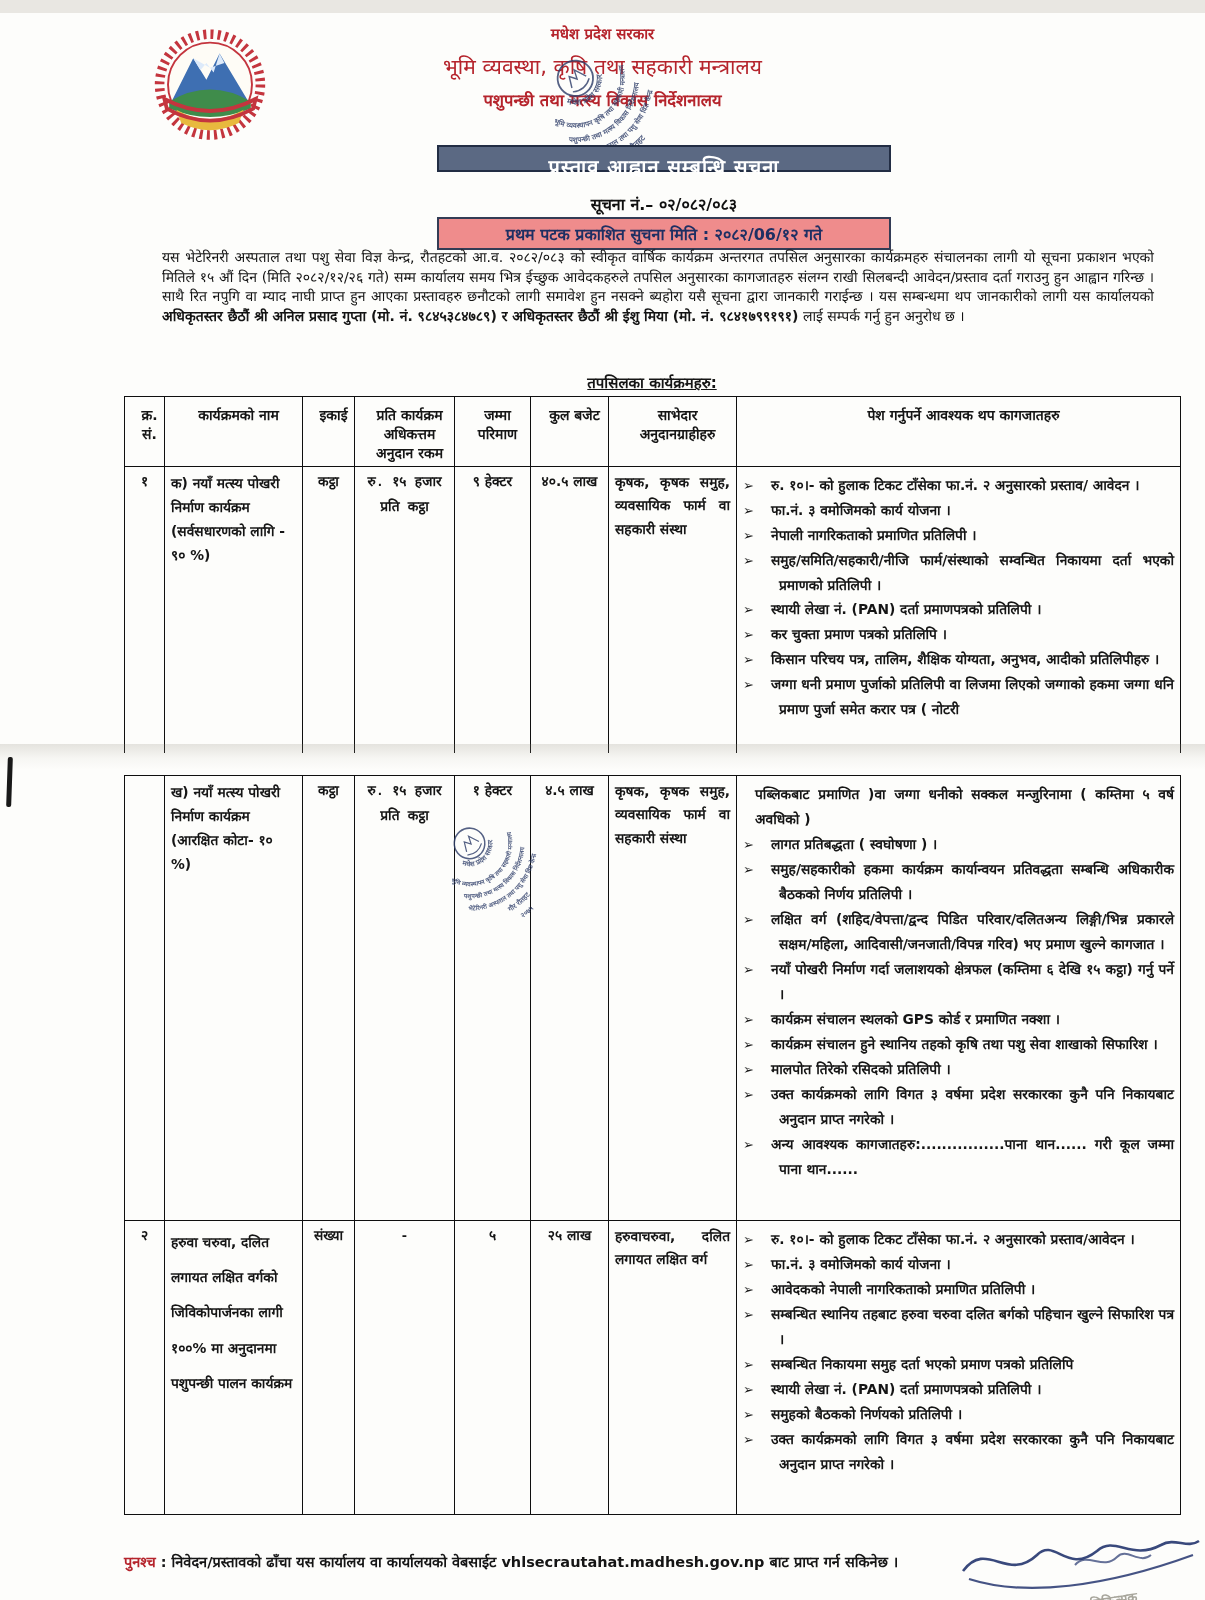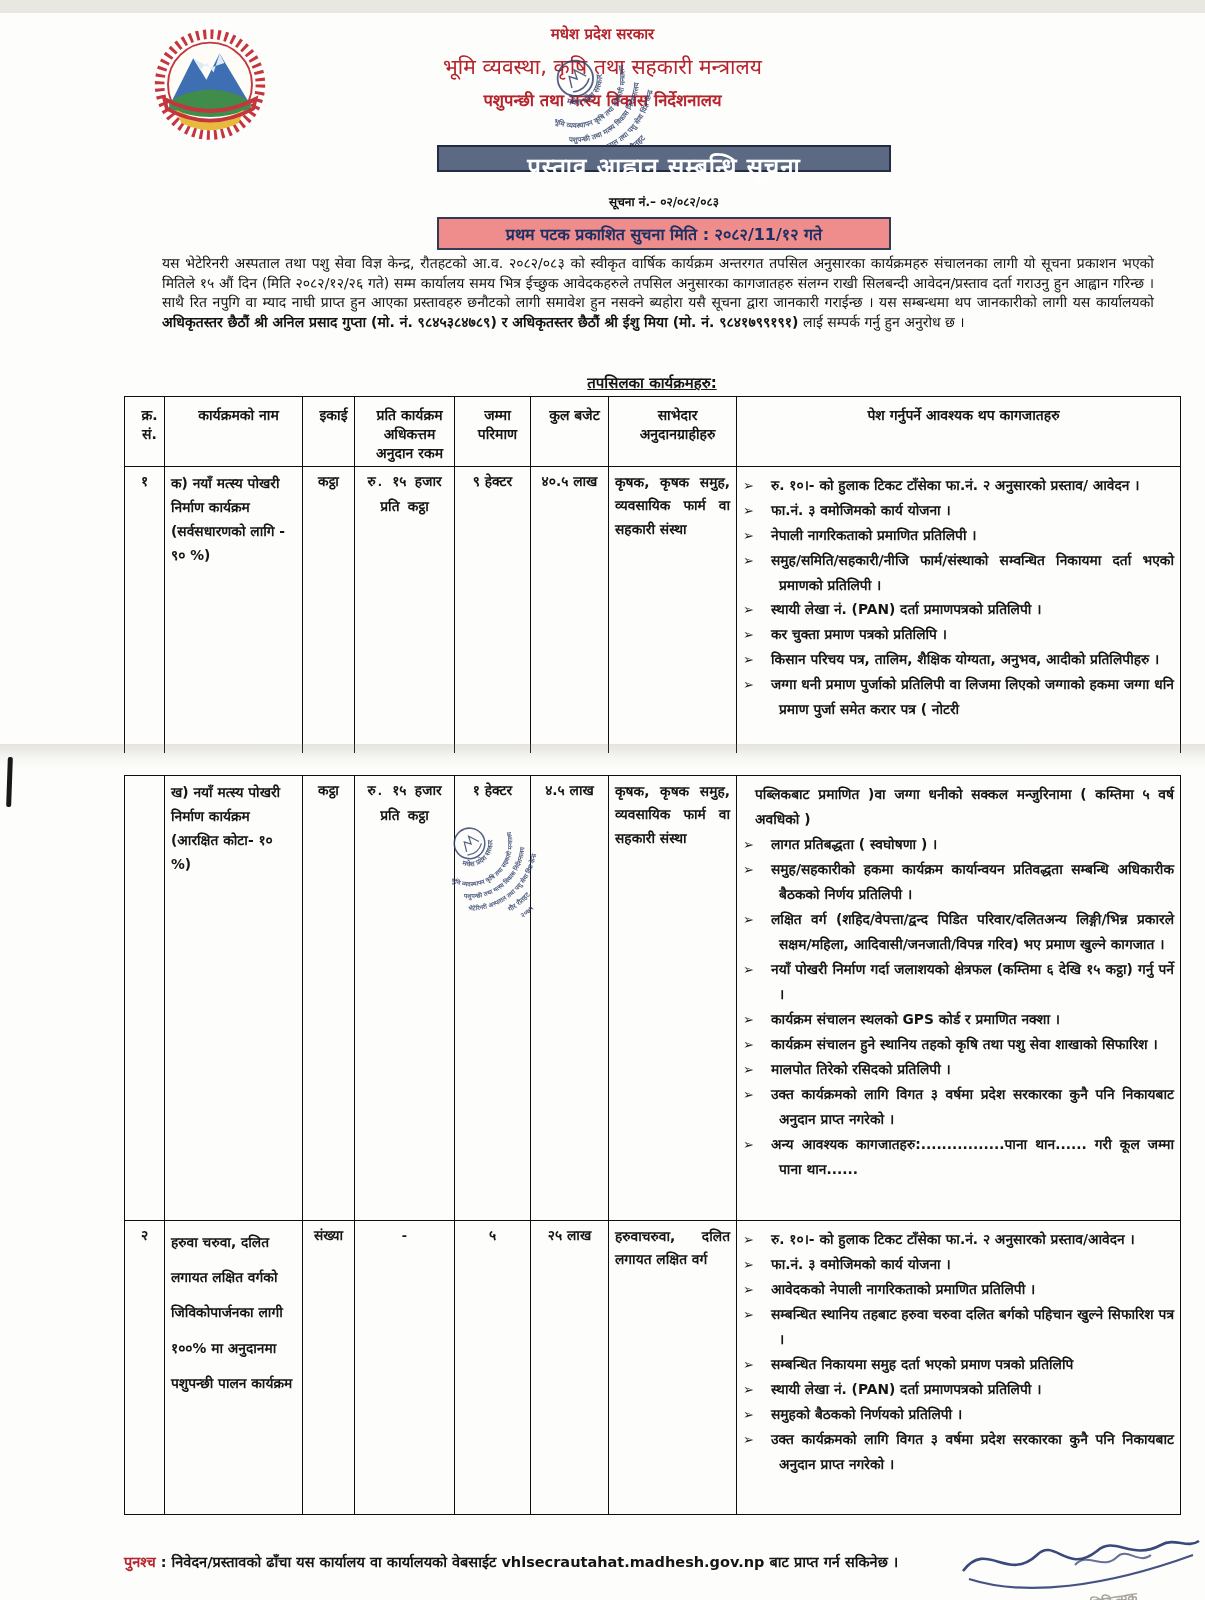--- a/index.html
+++ b/index.html
@@ -13,31 +13,31 @@
   .hdr{position:absolute;top:10px;left:0;width:100%;text-align:center;color:#b5242c;}
   .hdr .l1{font-size:15px;font-weight:600;}
   .hdr .l2{font-size:21px;font-weight:400;margin-top:9px;}
   .hdr .l3{font-size:16.5px;font-weight:600;margin-top:8px;}
   .hdr .l4{font-size:22px;font-weight:700;margin-top:8px;letter-spacing:.5px;}
   .emblem{position:absolute;left:150px;top:14px;width:120px;height:118px;}
   
   .titlebar{
     position:absolute;left:437px;top:132px;width:454px;height:27px;line-height:41px;
     background:#5b6983;border:2.5px solid #222d44;box-sizing:border-box;
-    color:#fff;font-size:24px;font-weight:700;text-align:center;letter-spacing:1px;
+    color:#fff;font-size:20px;font-weight:700;text-align:center;letter-spacing:1px;
   }
   .notice-no{position:absolute;left:437px;top:180px;width:454px;text-align:center;
-    font-size:12px;font-weight:700;color:#101010;}
+    font-size:16px;font-weight:700;color:#101010;}
   .pinkbar{
     position:absolute;left:437px;top:204px;width:454px;height:33px;line-height:31px;
     background:#ef8c8c;border:2px solid #333c55;box-sizing:border-box;
     color:#1e2f63;font-size:16px;font-weight:700;text-align:center;
   }
   
-  .intro{position:absolute;left:162px;top:241px;width:992px;margin:0;
+  .intro{position:absolute;left:162px;top:235px;width:992px;margin:0;
     font-size:14px;line-height:19.6px;text-align:justify;color:#131313;font-weight:500;}
   .intro b{font-weight:800;}
   .tcaption{position:absolute;left:124px;top:359px;width:1056px;text-align:center;
     font-size:15px;font-weight:800;}
   .tcaption span{text-decoration:underline;}
   
   table.ntable{position:absolute;left:124px;border-collapse:collapse;table-layout:fixed;width:1056px;
     background:transparent;}
   table.ntable th,table.ntable td{border:1.7px solid #0f0f0f;vertical-align:top;
     font-size:13.8px;padding:4px 6px;box-sizing:border-box;word-wrap:break-word;}
@@ -113,21 +113,21 @@
         <text font-size="9"><textPath href="#ar1" startOffset="50%" text-anchor="middle">मधेश प्रदेश सरकार</textPath></text>
         <text font-size="8"><textPath href="#ar2" startOffset="50%" text-anchor="middle">भूमि व्यवस्थापन कृषि तथा सहकारी मन्त्रालय</textPath></text>
         <text font-size="8"><textPath href="#ar3" startOffset="50%" text-anchor="middle">पशुपन्छी तथा मत्स्य विकास निर्देशनालय</textPath></text>
         <text font-size="8"><textPath href="#ar4" startOffset="50%" text-anchor="middle">भेटेरिनरी अस्पताल तथा पशु सेवा विज्ञ केन्द्र</textPath></text>
         <text font-size="9"><textPath href="#ar5" startOffset="50%" text-anchor="middle">गौर रौतहट</textPath></text>
         <text font-size="9"><textPath href="#ar6" startOffset="50%" text-anchor="middle">२०७५</textPath></text>
       </svg></div>
 
   <div class="titlebar">प्रस्ताव आह्वान सम्बन्धि सूचना</div>
   <div class="notice-no">सूचना नं.– ०२/०८२/०८३</div>
-  <div class="pinkbar">प्रथम पटक प्रकाशित सुचना मिति : २०८२/11/१२ गते</div>
+  <div class="pinkbar">प्रथम पटक प्रकाशित सुचना मिति : २०८२/06/१२ गते</div>
 
   <p class="intro"><span>यस भेटेरिनरी अस्पताल तथा पशु सेवा विज्ञ केन्द्र, रौतहटको आ.व. २०८२/०८३ को स्वीकृत वार्षिक कार्यक्रम अन्तरगत तपसिल अनुसारका कार्यक्रमहरु संचालनका लागी यो सूचना प्रकाशन भएको मितिले १५ औं दिन (मिति २०८२/१२/२६ गते) सम्म कार्यालय समय भित्र ईच्छुक आवेदकहरुले तपसिल अनुसारका कागजातहरु संलग्न राखी सिलबन्दी आवेदन/प्रस्ताव दर्ता गराउनु हुन आह्वान गरिन्छ । साथै रित नपुगि वा म्याद नाघी प्राप्त हुन आएका प्रस्तावहरु छनौटको लागी समावेश हुन नसक्ने ब्यहोरा यसै सूचना द्वारा जानकारी गराईन्छ । यस सम्बन्धमा थप जानकारीको लागी यस कार्यालयको </span><b>अधिकृतस्तर छैठौं श्री अनिल प्रसाद गुप्ता (मो. नं. ९८४५३८४७८९) र अधिकृतस्तर छैठौं श्री ईशु मिया (मो. नं. ९८४१७९९१९१)</b><span> लाई सम्पर्क गर्नु हुन अनुरोध छ ।</span></p>
 
   <div class="tcaption"><span>तपसिलका कार्यक्रमहरु:</span></div>
 
   <table class="ntable" id="frag1">
     <colgroup>
       <col style="width:40px">
         <col style="width:138px">
         <col style="width:52px">

